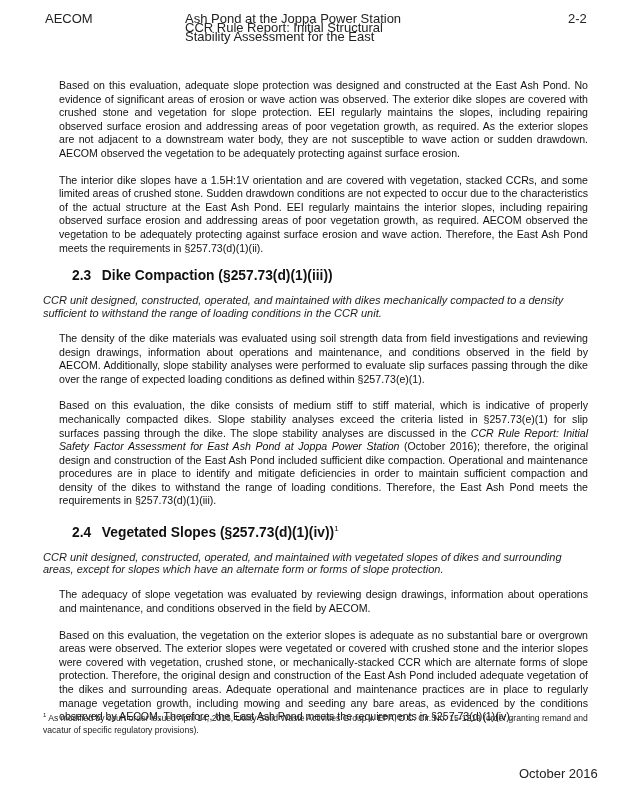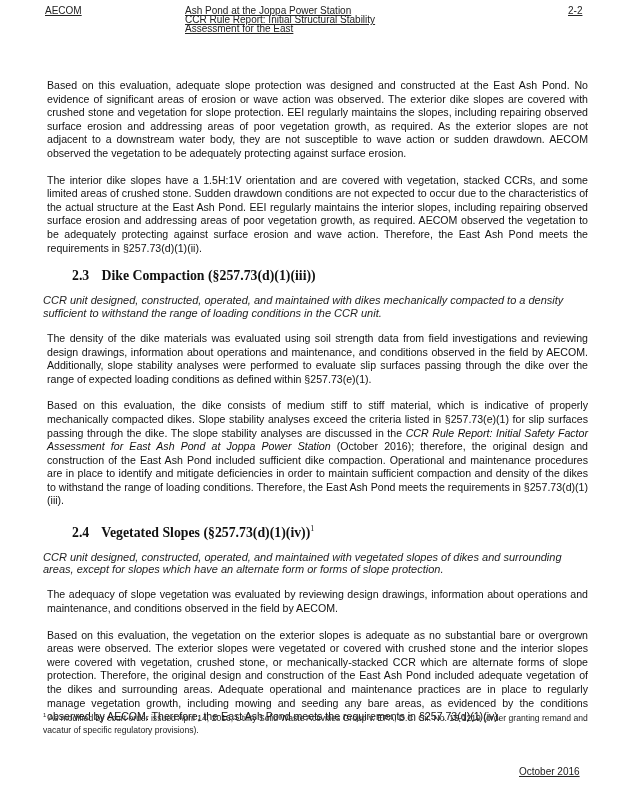--- a/index.html
+++ b/index.html
@@ -1,31 +1,31 @@
 <!DOCTYPE html>
 <html><head>
 <meta charset="utf-8">
 <style>
   html, body { margin: 0; padding: 0; background: #ffffff; }
   body { width: 618px; height: 800px; position: relative; overflow: hidden;
          font-family: "Liberation Sans", sans-serif; color: #111; }
-  .hdr { position: absolute; top: 6px; font-size: 10px; line-height: 9px; color: #222; text-decoration: underline; }
+  .hdr { position: absolute; top: 14px; font-size: 13px; line-height: 9px; color: #222; }
   .hdr-left { left: 45px; }
   .hdr-center { left: 185px; width: 240px; }
   .hdr-right { left: 568px; }
   .content { position: absolute; left: 43px; top: 79px; width: 545px; }
-  p.body { font-size: 10.6px; line-height: 13.6px; text-align: justify; margin: 0 0 13px 4px; }
-  h2 { font-size: 13.8px; font-weight: bold; margin: 0 0 10px 0; padding-left: 29px; line-height: 16px; font-family: Liberation Serif, serif; }
+  p.body { font-size: 10.6px; line-height: 13.6px; text-align: justify; margin: 0 0 13px 16px; }
+  h2 { font-size: 13.8px; font-weight: bold; margin: 0 0 10px 0; padding-left: 29px; line-height: 16px; }
   h2 .num { display: inline-block; width: 26px; }
   h2 sup { font-size: 8px; font-weight: normal; }
   p.req { font-size: 11px; line-height: 12.4px; font-style: italic; margin: 0 0 13px 0; color: #222; }
   i { font-style: italic; }
   .footnote { position: absolute; left: 43px; top: 709px; width: 545px; font-size: 8.6px; line-height: 12px; color: #222; }
   .footnote sup { font-size: 6px; }
-  .footer-date { position: absolute; left: 519px; top: 766px; font-size: 10px; color: #222; text-decoration: underline; }
+  .footer-date { position: absolute; left: 519px; top: 766px; font-size: 13px; color: #222; }
 </style>
 </head>
 <body>
 
 <div class="hdr hdr-left">AECOM</div>
 <div class="hdr hdr-center">
   <div>Ash Pond at the Joppa Power Station</div>
   <div>CCR Rule Report: Initial Structural Stability Assessment for the East</div>
 </div>
 <div class="hdr hdr-right">2-2</div>

